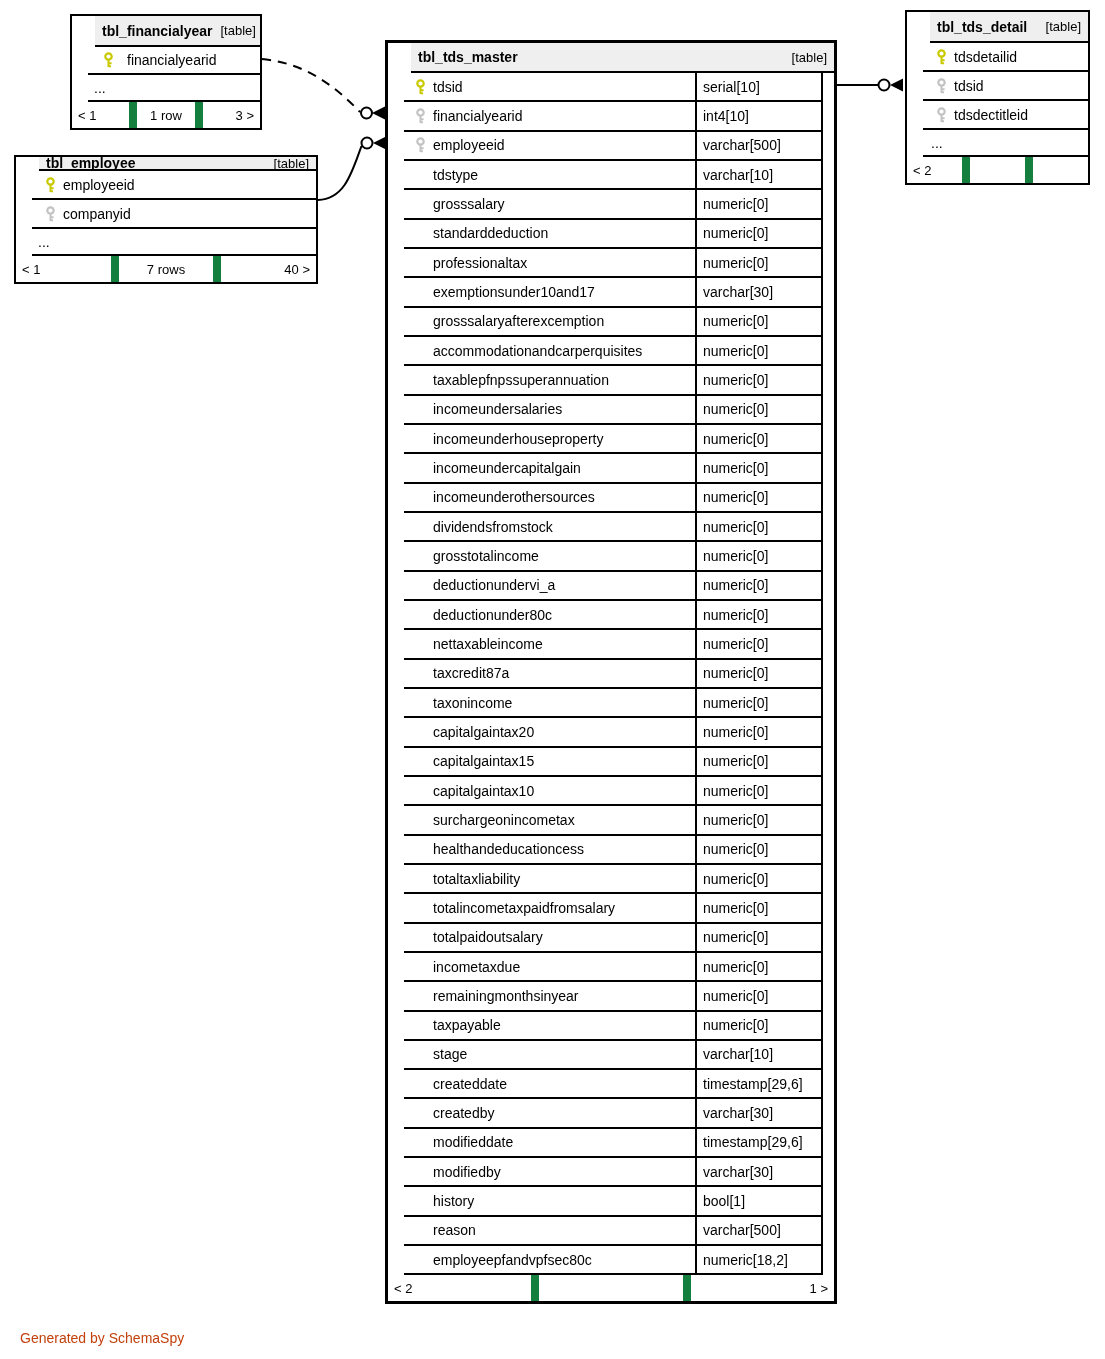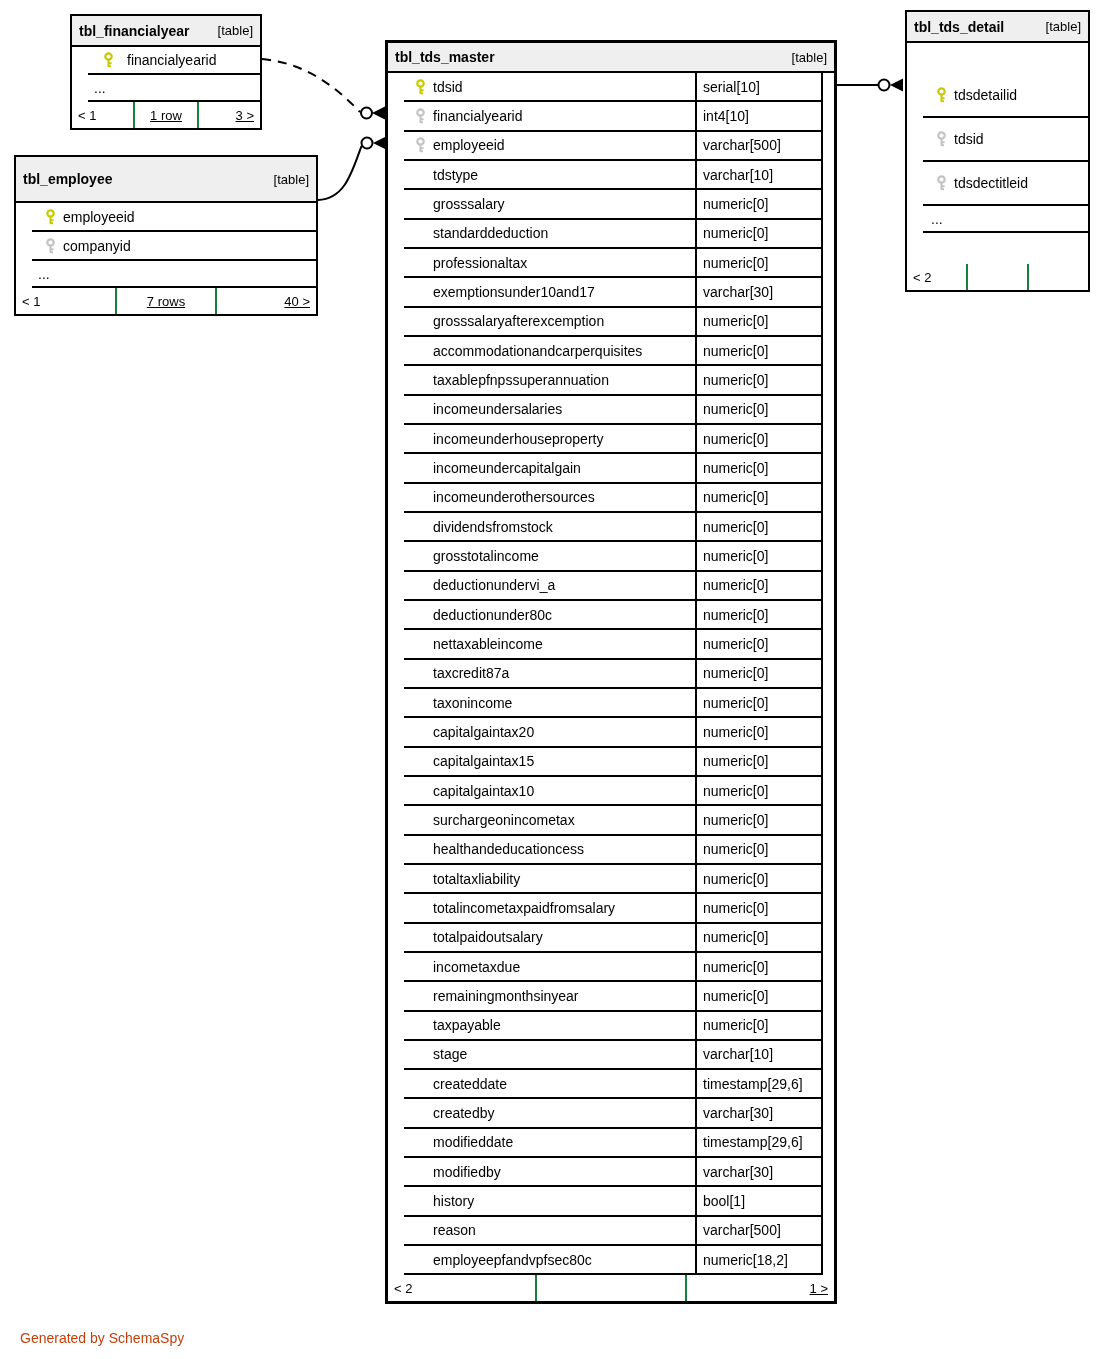--- a/index.html
+++ b/index.html
@@ -27,20 +27,21 @@
 
   .tbl-header {
     flex: none;
     display: flex;
     align-items: center;
     justify-content: space-between;
     background: #efefef;
     border-bottom: 2px solid #000;
     padding: 0 7px;
     white-space: nowrap;
+    margin-left: 23px;
   }
   .tbl-name { font-weight: bold; font-size: 14px; }
   .tbl-badge { font-size: 13px; padding-left: 8px; }
 
   .tbl-body { position: relative; flex: 1; }
   .rows { display: flex; flex-direction: column; padding-left: 16px; }
   .master .rows { margin-right: 13px; }
   .strip {
     position: absolute;
     top: 0; right: 0; bottom: 0;
@@ -84,42 +85,42 @@
 
   .footer { flex: none; display: flex; font-size: 13px; }
   .fcell {
     flex: 1;
     display: flex;
     align-items: center;
     padding: 0 6px;
     overflow: hidden;
     white-space: nowrap;
   }
-  .fcell + .fcell { border-left: 2px solid #15803d; text-decoration: underline; }
+  .fcell + .fcell { border-left: 8px solid #15803d; }
   .fcell.c { justify-content: center; }
   .fcell.r { justify-content: flex-end; }
 
   
   .t-fy  .tbl-header { height: 31px; }
   .t-fy  .row { height: 28px; padding-left: 14px; }
   .t-fy  .keyicon { margin-right: 12px; }
   .t-fy  .row.dots { height: 27px; padding-left: 6px; }
   .t-fy  .footer { height: 26px; }
 
-  .t-emp .tbl-header { height: 46px; text-align: center; }
+  .t-emp .tbl-header { height: 14px; text-align: center; }
   .t-emp .row { height: 29px; padding-left: 12px; }
   .t-emp .row.dots { height: 27px; padding-left: 6px; }
   .t-emp .footer { height: 26px; }
 
   .t-mas .tbl-header { height: 30px; }
   .t-mas .row { height: 29.34px; }
   .t-mas .footer { height: 26px; }
 
   .t-det .tbl-header { height: 31px; }
-  .t-det .row { height: 44px; padding-left: 12px; }
+  .t-det .row { height: 29px; padding-left: 12px; }
   .t-det .row.dots { height: 27px; padding-left: 8px; }
   .t-det .footer { height: 26px; }
 
   .gen-note {
     position: absolute;
     left: 20px;
     top: 1330px;
     font-size: 14px;
     color: #c2410c;
   }
@@ -680,21 +681,21 @@
         </div>
       <div class="strip"></div>
     </div>
     <div class="footer">
       <span class="fcell l">&lt; 2</span>
       <span class="fcell c"></span>
       <span class="fcell r">1 &gt;</span>
     </div>
   </div>
 
-  <div class="db-table t-det" style="left:905px; top:10px; width:185px;gap:31px;">
+  <div class="db-table t-det" style="left:905px; top:10px; width:185px;">
     <div class="tbl-header">
       <span class="tbl-name">tbl_tds_detail</span>
       <span class="tbl-badge">[table]</span>
     </div>
     <div class="tbl-body">
       <div class="rows">
 
           <div class="row pk">
             <span class="keyicon">
               <svg viewBox="0 0 13 16" width="13" height="16">

